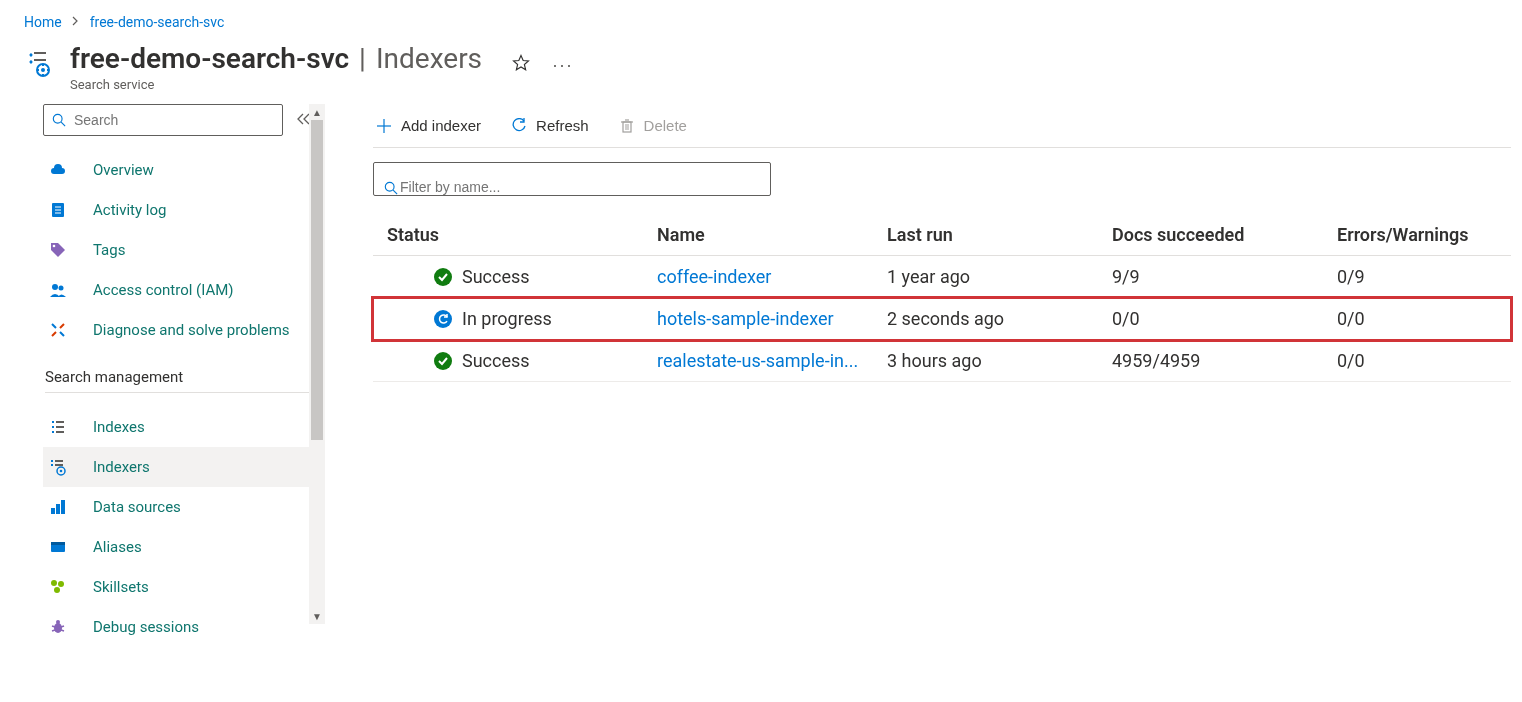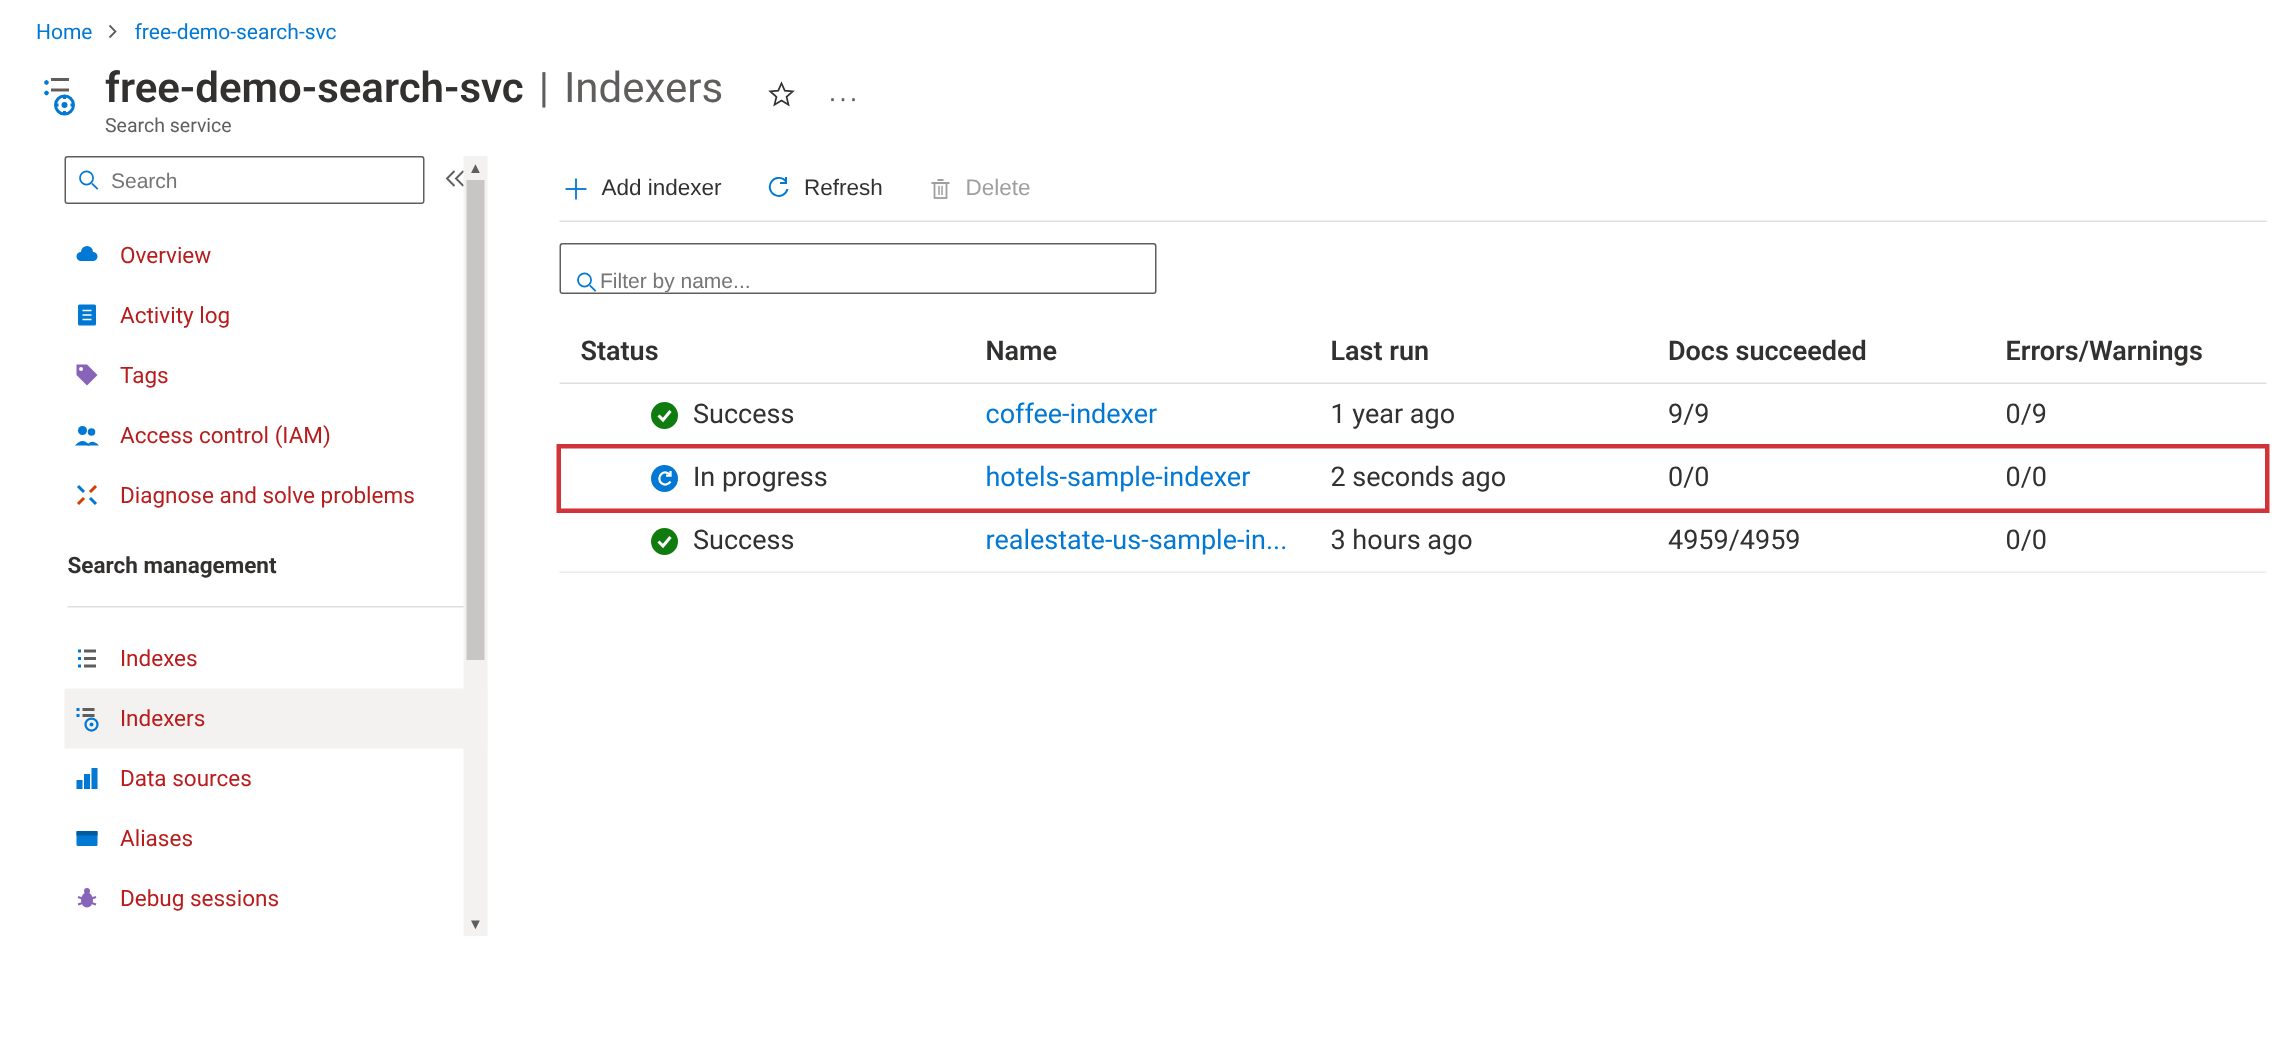--- a/index.html
+++ b/index.html
@@ -77,35 +77,35 @@
   .sidebar .search-box input {
     border: none; outline: none; flex: 1; font-size: 14px; color: #323130;
     background: transparent;
   }
   .collapse-btn {
     background: none; border: none; cursor: pointer; color: #605e5c;
     font-size: 14px; padding: 4px 6px;
   }
   .nav { margin-top: 14px; }
   .nav-item {
-    display: flex; align-items: center; gap: 12px;
+    display: flex; align-items: center; gap: 25px;
     height: 40px;
     padding: 0 8px 0 2px;
     cursor: pointer;
-    color: #b91c1c;
+    color: #0f766e;
     font-size: 15px;
     border-left: 3px solid transparent;
   }
   .nav-item.selected { background: #f3f2f1; }
   .nav-item .ic { width: 20px; height: 20px; display:flex;align-items:center;justify-content:center;}
   .nav-section {
-    font-size: 15px; font-weight: 700; color: #323130;
+    font-size: 15px; font-weight: 400; color: #323130;
     margin: 18px 0 10px 2px;
     border-bottom: 1px solid #e1dfdd;
-    padding-bottom: 18px;
+    padding-bottom: 6px;
     width: 280px;
   }
   .scrollbar-fake {
     position: absolute; right: 0; top: 0; width: 16px; height: 520px;
     background: #f3f2f1;
   }
   .scrollbar-thumb {
     position: absolute; left: 2px; top: 4px; width: 12px; height: 320px;
     background: #c8c6c4;
   }
@@ -314,20 +314,30 @@
           <span>Data sources</span>
         </div>
         <div class="nav-item">
           <span class="ic">
             <svg width="18" height="18" viewBox="0 0 18 18">
               <rect x="2" y="4" width="14" height="10" rx="1" fill="#0078d4"></rect>
               <rect x="2" y="4" width="14" height="3" fill="#005a9e"></rect>
             </svg>
           </span>
           <span>Aliases</span>
+        </div>
+        <div class="nav-item">
+          <span class="ic">
+            <svg width="18" height="18" viewBox="0 0 18 18">
+              <circle cx="5" cy="5" r="3" fill="#7fba00"></circle>
+              <circle cx="12" cy="6" r="3" fill="#7fba00"></circle>
+              <circle cx="8" cy="12" r="3" fill="#7fba00"></circle>
+            </svg>
+          </span>
+          <span>Skillsets</span>
         </div>
         <div class="nav-item">
           <span class="ic">
             <svg width="18" height="18" viewBox="0 0 18 18">
               <ellipse cx="9" cy="10" rx="4" ry="5" fill="#8764b8"></ellipse>
               <circle cx="9" cy="4" r="2" fill="#8764b8"></circle>
               <line x1="3" y1="8" x2="6" y2="9" stroke="#8764b8" stroke-width="1.5"></line>
               <line x1="15" y1="8" x2="12" y2="9" stroke="#8764b8" stroke-width="1.5"></line>
               <line x1="3" y1="13" x2="6" y2="12" stroke="#8764b8" stroke-width="1.5"></line>
               <line x1="15" y1="13" x2="12" y2="12" stroke="#8764b8" stroke-width="1.5"></line>

